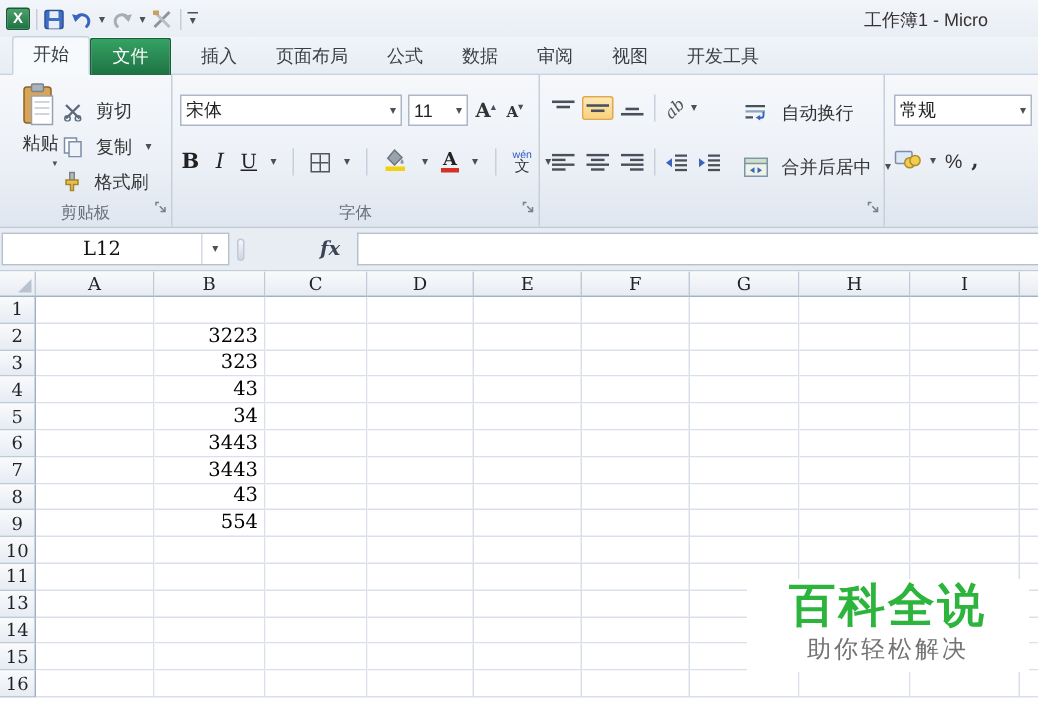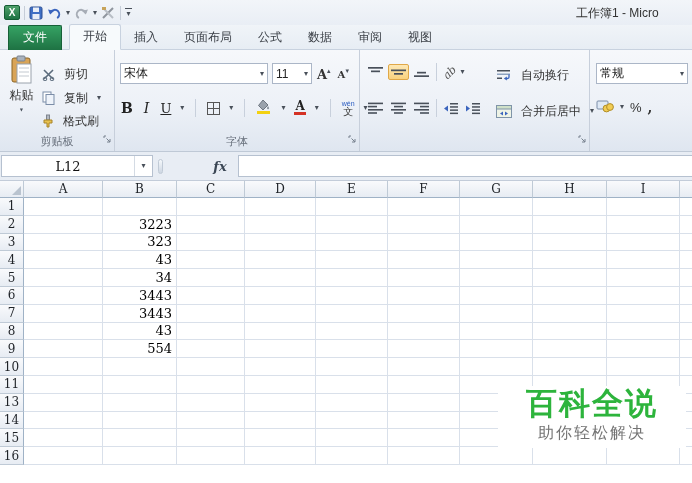--- a/index.html
+++ b/index.html
@@ -33,21 +33,21 @@
           border-bottom:1px solid #bfc9d6;}
   .grp{position:absolute;top:0;height:101px;border-right:1px solid #c7cfdb;box-sizing:border-box;}
   .grplabel{position:absolute;left:0;right:0;bottom:2px;text-align:center;
             font-size:11px;color:#68707c;}
   .launcher{position:absolute;right:2px;bottom:3px;}
   .btnrow{position:absolute;display:flex;align-items:center;gap:9px;height:20px;
           font-size:12px;color:#333;white-space:nowrap;}
   .isep{width:1px;height:18px;background:#c8d0dc;margin:0 2px;}
   
   .paste{position:absolute;left:4px;top:5px;width:35px;height:86px;display:flex;
-         flex-direction:column;align-items:center;font-size:12px;color:#333;gap:2px;font-family:Liberation Mono, monospace;}
+         flex-direction:column;align-items:flex-end;font-size:12px;color:#333;gap:2px;font-family:Liberation Mono, monospace;}
   
   .combo{position:absolute;display:flex;align-items:center;background:#fff;
          border:1px solid #abb6c7;box-sizing:border-box;font-size:12px;color:#222;
          padding:0 3px;}
   .combo .cv{flex:1;}
   .bigA{font:bold 13px "DejaVu Serif",serif;color:#333;}
   .smallA{font:bold 10px "DejaVu Serif",serif;color:#333;}
   .supU{font-size:7px;vertical-align:top;color:#49505a;}
   .bold-b{font:bold 14px "DejaVu Serif",serif;color:#222;}
   .ital-i{font:italic 14px "DejaVu Serif",serif;color:#222;padding:0 2px;}
@@ -151,28 +151,29 @@
       <span class="qsep"></span>
       <span class="qmore">
           <span class="bar"></span>
           <span class="dn">▾</span>
         </span>
     </div>
     <div class="wtitle">工作簿1 - Micro</div>
   </div>
 
   <div class="tabrow">
+      <div class="tab active">开始</div>
       <div class="tab file">文件</div>
-      <div class="tab active">开始</div>
       <div class="tab">插入</div>
       <div class="tab">页面布局</div>
       <div class="tab">公式</div>
       <div class="tab">数据</div>
       <div class="tab">审阅</div>
       <div class="tab">视图</div>
+      <div class="tab">开发工具</div>
     </div>
 
   <div class="ribbon">
 
     <div class="grp" style="left:0;width:115px;">
       <div class="paste">
         <svg width="26" height="30" viewBox="0 0 26 30">
           <rect x="3" y="3" width="18" height="24" rx="2" fill="#d9a457" stroke="#8a6426"></rect>
           <rect x="8" y="1" width="8" height="5" rx="1" fill="#aab2bc" stroke="#79828e"></rect>
           <rect x="8" y="9" width="14" height="19" fill="#fff" stroke="#9aa2ac"></rect>

